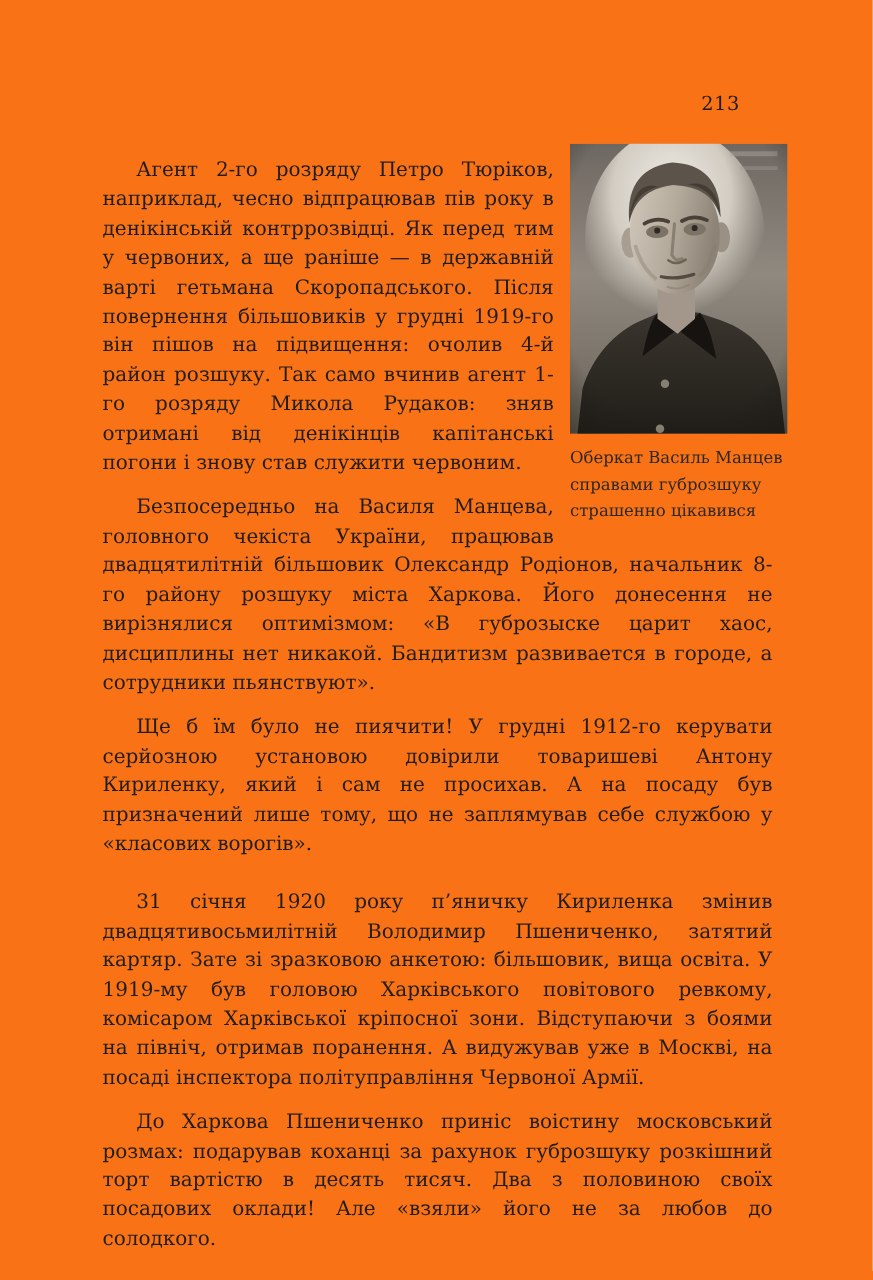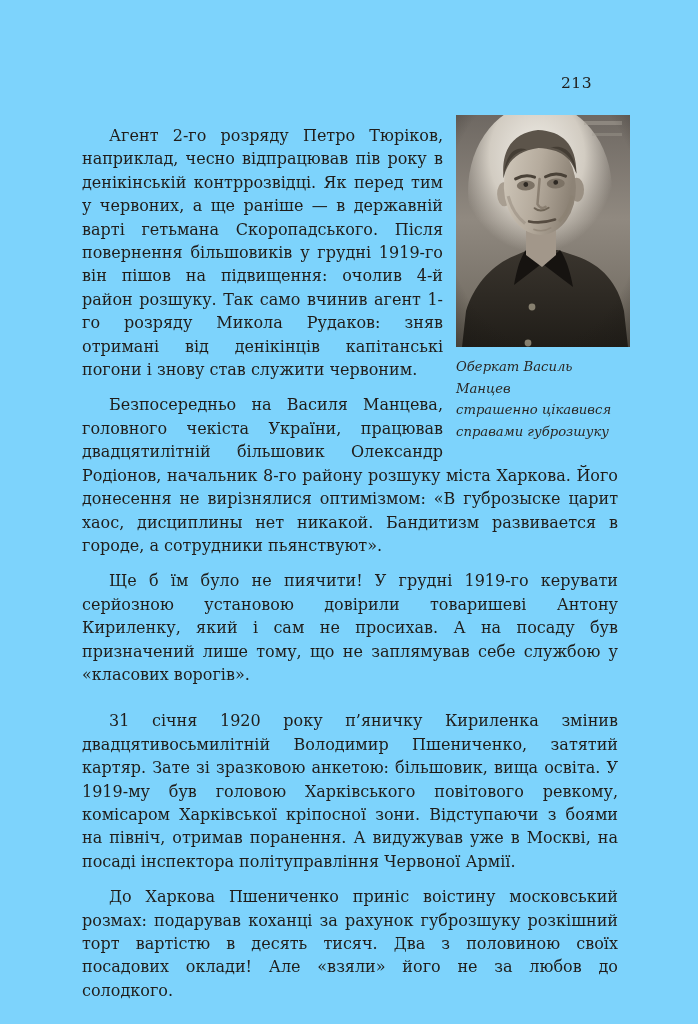--- a/index.html
+++ b/index.html
@@ -3,21 +3,21 @@
 <meta charset="utf-8">
 <style>
   html, body { margin: 0; padding: 0; }
   body { background: #e9e9e9; }
 
   .page {
     position: relative;
     width: 698px;
     height: 1024px;
     margin: 0 auto;
-    background: #7dd3fc;
+    background: #f97316;
     font-family: "DejaVu Serif", "Liberation Serif", serif;
     color: #201d1a;
     overflow: hidden;
   }
 
   .page-number {
     position: absolute;
     top: 74px;
     right: 106px;
     font-size: 15.5px;
@@ -39,21 +39,20 @@
   }
 
   .photo {
     display: block;
     width: 174px;
     height: 232px;
   }
 
   .photo-caption {
     margin-top: 9px;
-    font-style: italic;
     font-size: 13.2px;
     line-height: 21.5px;
     color: #2a2724;
   }
   .caption-line { display: block; }
 
   p.para {
     margin: 12px;
     font-size: 16px;
     line-height: 23.4px;
@@ -131,25 +130,25 @@
             <path d="M52,80 Q56,98 68,108" stroke="#968b7d" stroke-width="3" fill="none" opacity="0.55"></path>
             <path d="M116,82 Q112,98 102,107" stroke="#8a7f70" stroke-width="3" fill="none" opacity="0.5"></path>
           </g>
           <circle cx="76" cy="192" r="3.4" fill="#87806f"></circle>
           <circle cx="72" cy="228" r="3.4" fill="#87806f"></circle>
           <rect width="174" height="232" fill="url(#vign)"></rect>
         </svg>
       </div>
       <figcaption class="photo-caption">
         <span class="caption-line">Оберкат Василь Манцев</span>
+        <span class="caption-line">справами губрозшуку</span>
         <span class="caption-line">страшенно цікавився</span>
-        <span class="caption-line">справами губрозшуку</span>
       </figcaption>
     </figure>
 
     <p class="para">Агент 2-го розряду Петро Тюріков, наприклад, чесно відпрацював пів року в денікінській контррозвідці. Як перед тим у червоних, а ще раніше — в державній варті гетьмана Скоропадського. Після повернення більшовиків у грудні 1919-го він пішов на підвищення: очолив 4-й район розшуку. Так само вчинив агент 1-го розряду Микола Рудаков: зняв отримані від денікінців капітанські погони і знову став служити червоним.</p>
     <p class="para">Безпосередньо на Василя Манцева, головного чекіста України, працював двадцятилітній більшовик Олександр Родіонов, начальник 8-го району розшуку міста Харкова. Його донесення не вирізнялися оптимізмом: «В губрозыске царит хаос, дисциплины нет никакой. Бандитизм развивается в городе, а сотрудники пьянствуют».</p>
-    <p class="para">Ще б їм було не пиячити! У грудні 1919-го керувати серйозною установою довірили товаришеві Антону Кириленку, який і сам не просихав. А на посаду був призначений лише тому, що не заплямував себе службою у «класових ворогів».</p>
+    <p class="para">Ще б їм було не пиячити! У грудні 1912-го керувати серйозною установою довірили товаришеві Антону Кириленку, який і сам не просихав. А на посаду був призначений лише тому, що не заплямував себе службою у «класових ворогів».</p>
     <p class="para section-start">31 січня 1920 року п’яничку Кириленка змінив двадцятивосьмилітній Володимир Пшениченко, затятий картяр. Зате зі зразковою анкетою: більшовик, вища освіта. У 1919-му був головою Харківського повітового ревкому, комісаром Харківської кріпосної зони. Відступаючи з боями на північ, отримав поранення. А видужував уже в Москві, на посаді інспектора політуправління Червоної Армії.</p>
     <p class="para">До Харкова Пшениченко приніс воістину московський розмах: подарував коханці за рахунок губрозшуку розкішний торт вартістю в десять тисяч. Два з половиною своїх посадових оклади! Але «взяли» його не за любов до солодкого.</p>
 
   </div>
 </div>
 
 </body></html>

